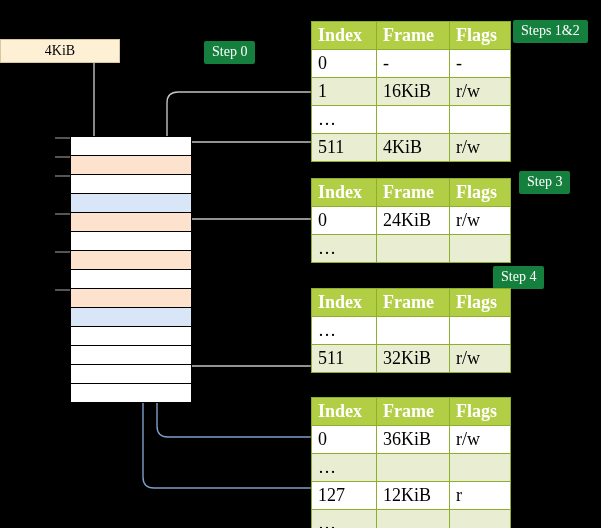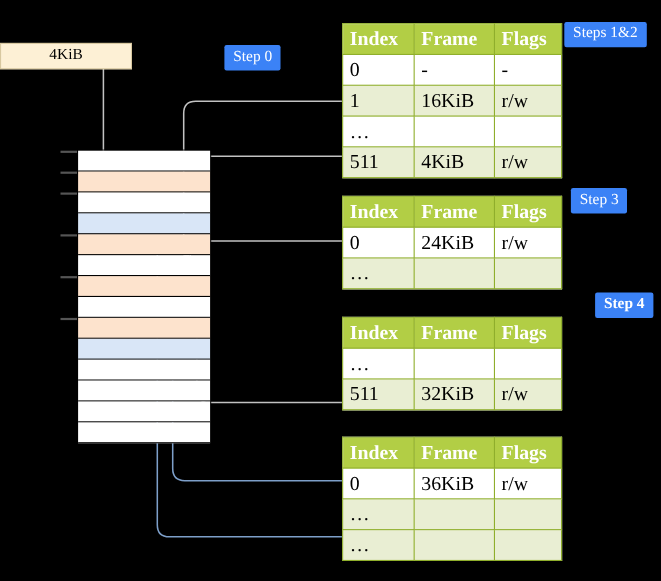--- a/index.html
+++ b/index.html
@@ -12,21 +12,21 @@
     width: 601px;
     height: 528px;
     background: #000000;
     overflow: hidden;
     font-family: "Liberation Serif", "DejaVu Serif", serif;
   }
 
   
   .step-badge {
     position: absolute;
-    background: #3b82f6;
+    background: #15803d;
     color: #ffffff;
     font-family: "Liberation Serif", "DejaVu Serif", serif;
     font-size: 14px;
     line-height: 1;
     padding: 4px 8px 5px 8px;
     border-radius: 2px;
     white-space: nowrap;
     box-shadow: 0 1px 0 rgba(0,0,0,0.5);
   }
 
@@ -148,21 +148,21 @@
 
       <path d="M 311,488 L 154,488 Q 143,488 143,477 L 143,425 L 143,219" marker-end="url(#arrow-blue)"></path>
     </g>
   </svg>
 
   <div class="src-box" style="left:0px; top:39px; width:118px;">4KiB</div>
 
   <div class="step-badge" style="left:204px; top:41px;">Step 0</div>
   <div class="step-badge" style="left:513px; top:20px;">Steps 1&amp;2</div>
   <div class="step-badge" style="left:519px; top:171px;">Step 3</div>
-  <div class="step-badge" style="left:541px; top:266px;font-weight:bold;">Step 4</div>
+  <div class="step-badge" style="left:493px; top:266px;">Step 4</div>
 
   <div class="mem-tick" style="top:137px;"></div>
   <div class="mem-tick" style="top:156px;"></div>
   <div class="mem-tick" style="top:175px;"></div>
   <div class="mem-tick" style="top:213px;"></div>
   <div class="mem-tick" style="top:251px;"></div>
   <div class="mem-tick" style="top:289px;"></div>
 
   <div class="mem-col" id="mem-col" style="left: 70px; top: 136px; width: 120px;">
       <div class="mem-row white" style="height: 19px;"></div>
@@ -269,20 +269,25 @@
         <tr class="plain">
           <td class="col-index">0</td>
           <td class="col-frame">36KiB</td>
           <td class="col-flags">r/w</td>
         </tr>
         <tr class="alt">
           <td class="col-index">…</td>
           <td class="col-frame"></td>
           <td class="col-flags"></td>
         </tr>
+        <tr class="plain">
+          <td class="col-index">127</td>
+          <td class="col-frame">12KiB</td>
+          <td class="col-flags">r</td>
+        </tr>
         <tr class="alt">
           <td class="col-index">…</td>
           <td class="col-frame"></td>
           <td class="col-flags"></td>
         </tr>
       </tbody>
   </table>
 
 </div>
 

